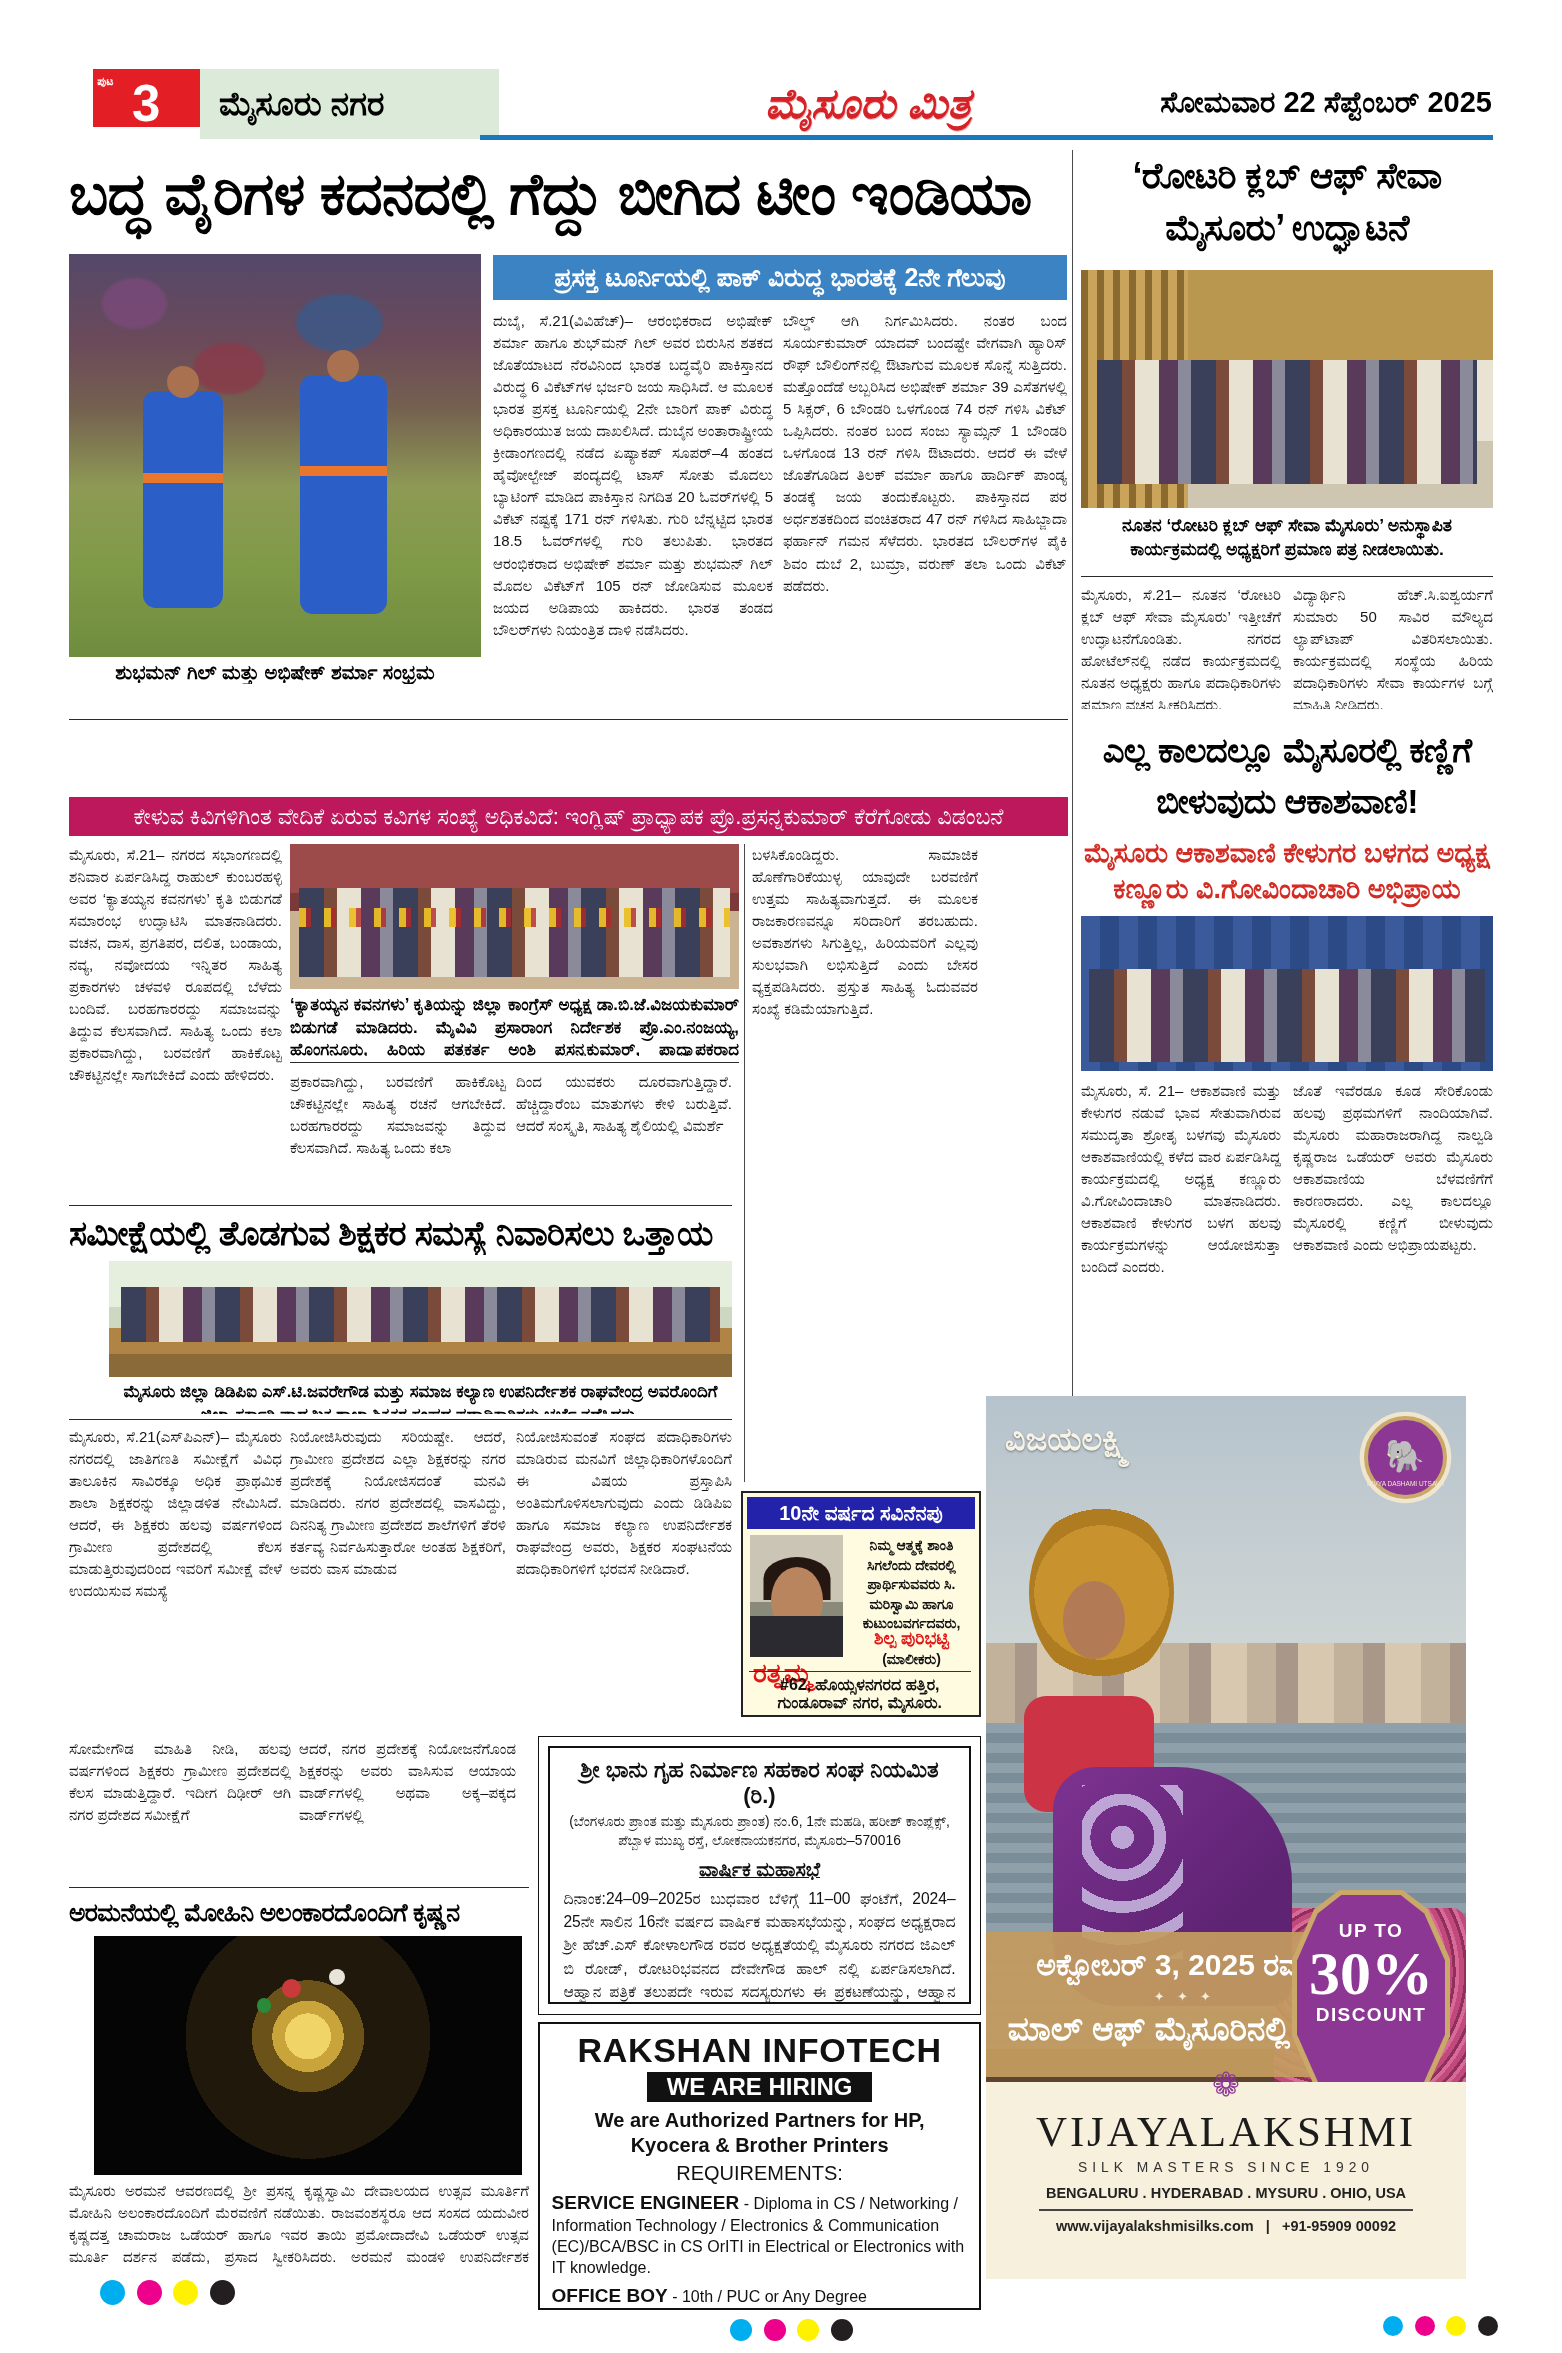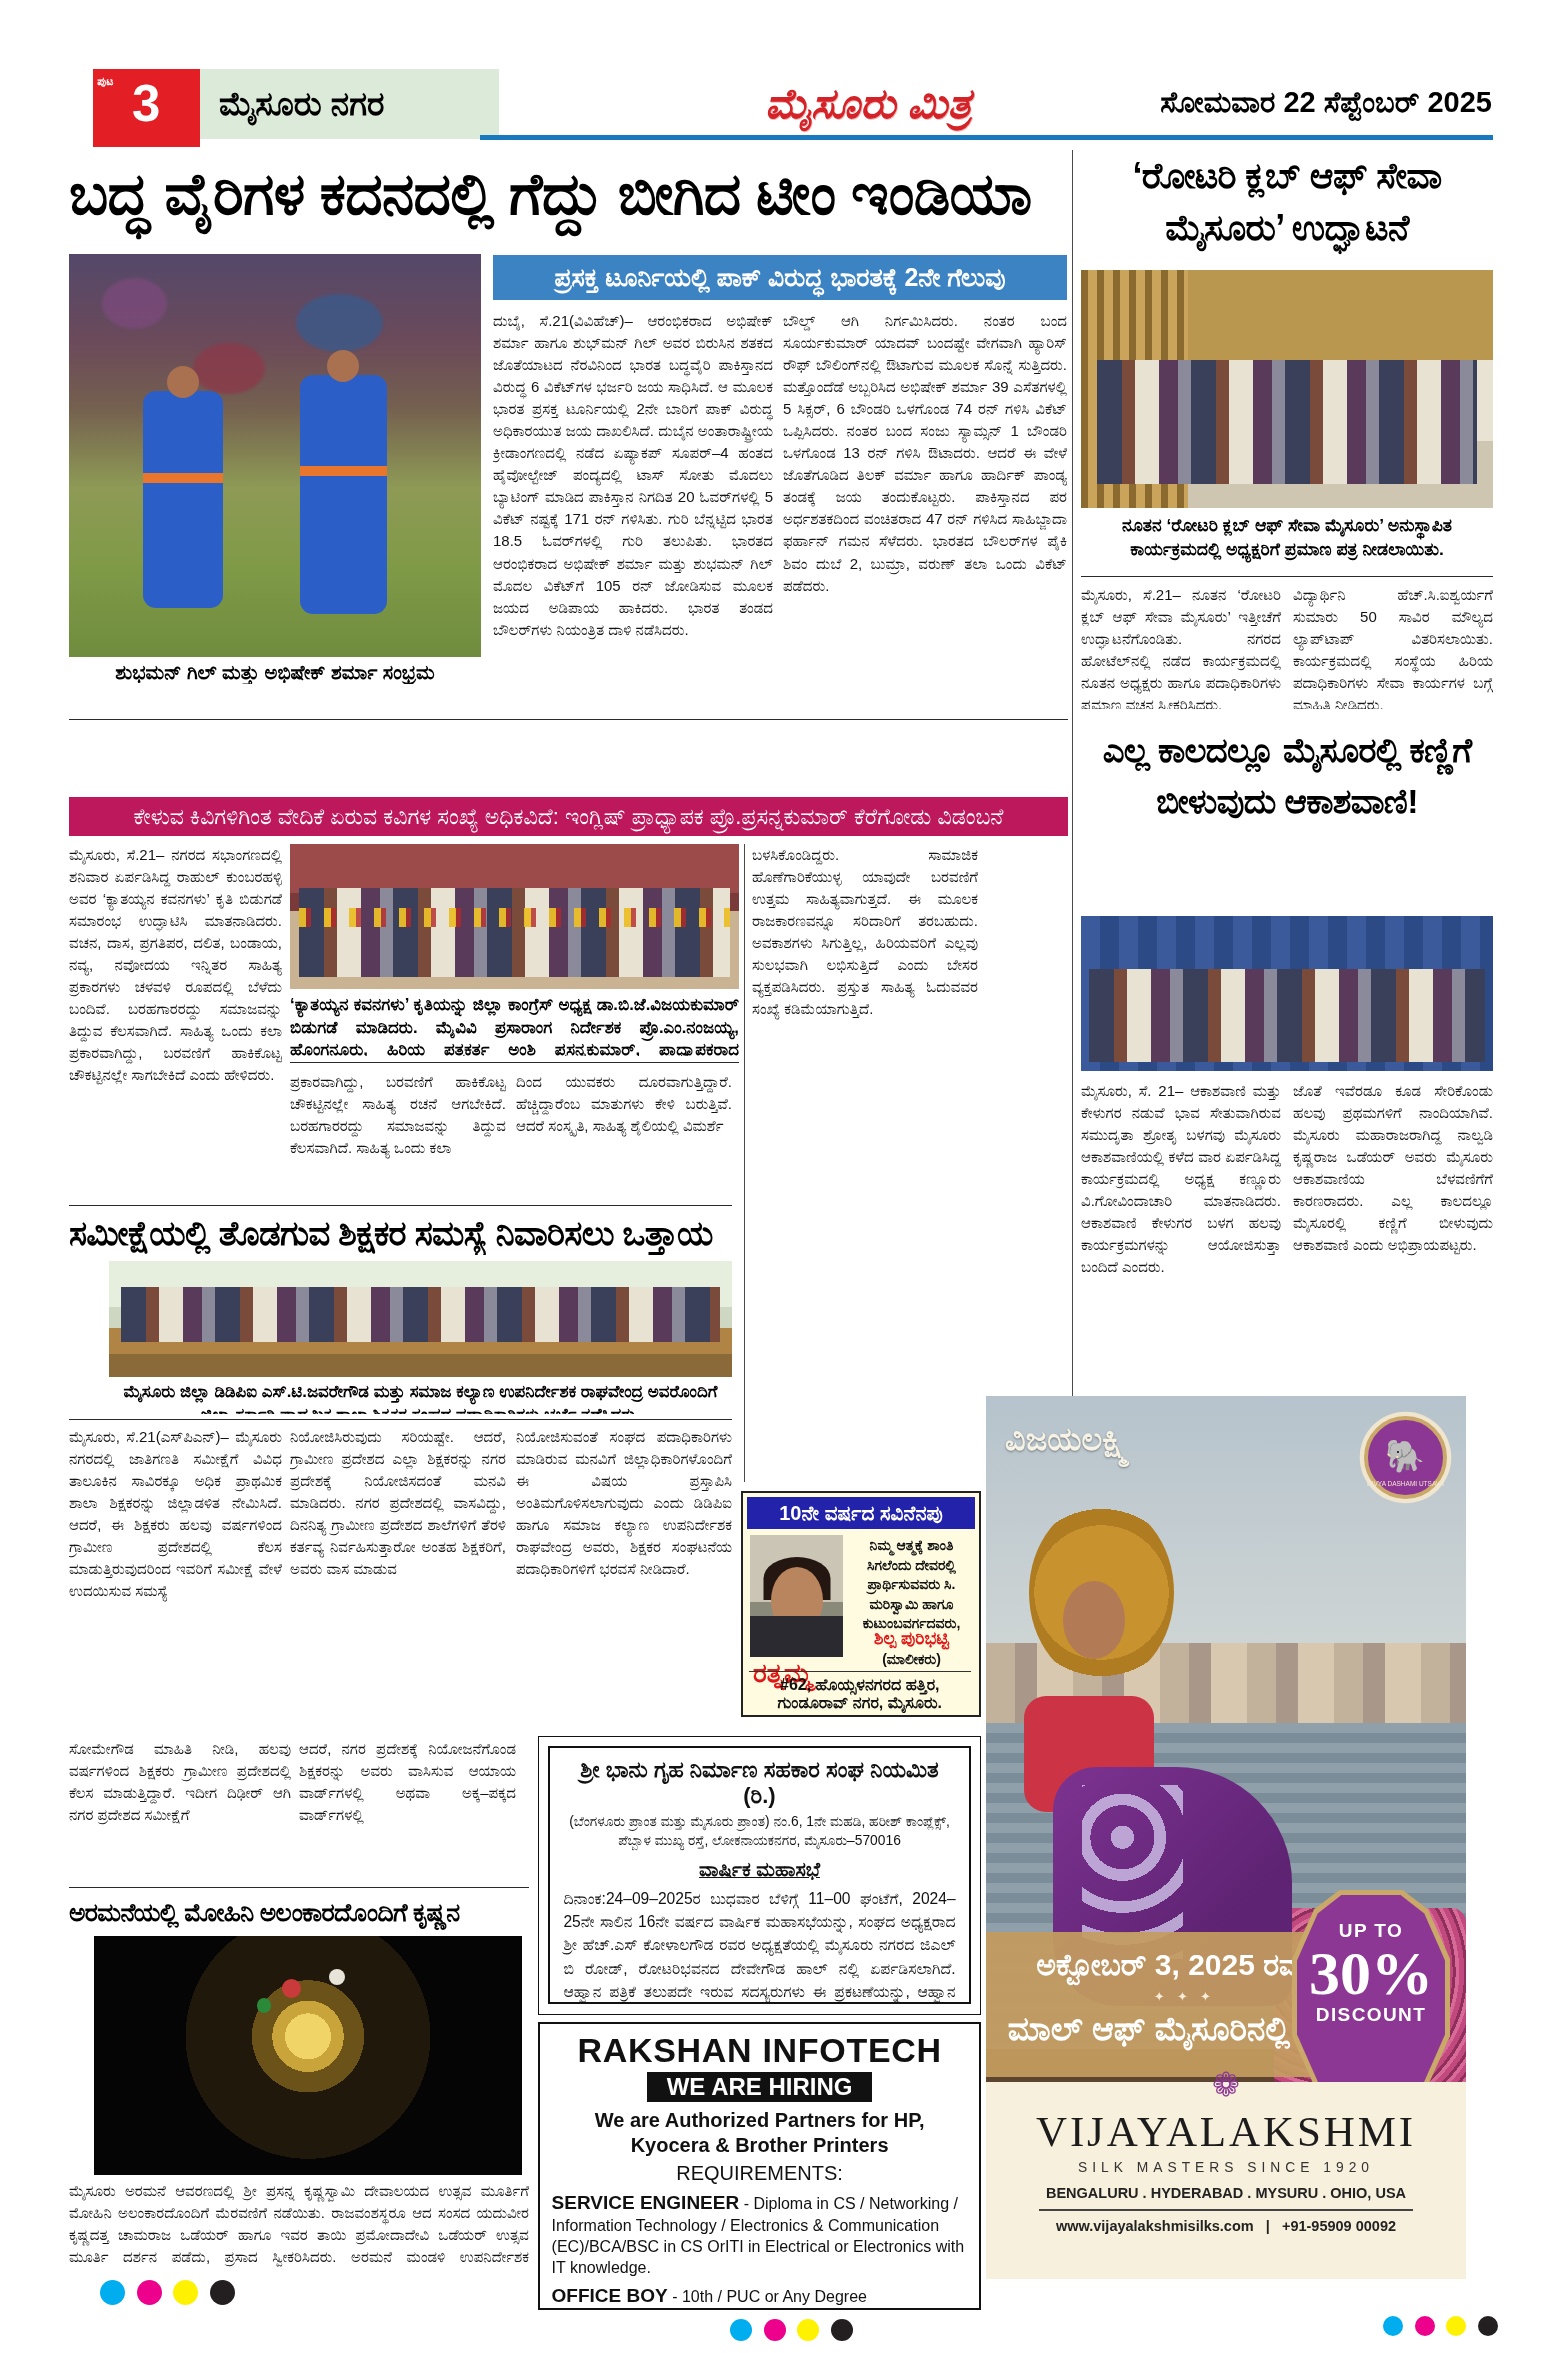--- a/index.html
+++ b/index.html
@@ -98,21 +98,21 @@
   .rak .body{font-size:16px;text-align:left;margin-top:5.8px;line-height:1.3;}
   .rak b.big{font-size:19px;}
   .dots span{display:inline-block;width:25px;height:25px;border-radius:50%;margin-right:11.6px;}
   .d-c{background:#00aeef;} .d-m{background:#ec008c;} .d-y{background:#fff200;} .d-k{background:#231f20;}
 </style>
 </head>
 <body>
 
 <div class="page">
 
-  <div class="abs pagebox" style="left:93px;top:69px;width:107px;height:78px;">
+  <div class="abs pagebox" style="left:93px;top:69px;width:107px;height:58px;">
     <div class="abs lbl" style="left:4.3px;top:5.8px;">ಪುಟ</div>
     <div class="abs num" style="left:39px;top:0;">3</div>
   </div>
   <div class="abs sectionbox" style="left:200px;top:69px;width:280px;height:70px;">ಮೈಸೂರು ನಗರ</div>
   <div class="abs masthead" style="left:765px;top:80px;">ಮೈಸೂರು ಮಿತ್ರ</div>
   <div class="abs dateline" style="right:70px;top:86px;">ಸೋಮವಾರ 22 ಸೆಪ್ಟೆಂಬರ್ 2025</div>
   <div class="abs bluerule" style="left:480px;top:135px;width:1013px;"></div>
 
   <div class="abs headline" style="left:69px;top:150px;width:999px;height:93px;font-size:58px;line-height:87px;">ಬದ್ಧ ವೈರಿಗಳ ಕದನದಲ್ಲಿ ಗೆದ್ದು ಬೀಗಿದ ಟೀಂ ಇಂಡಿಯಾ</div>
 
@@ -158,20 +158,21 @@
   </div>
   <div class="abs cap" style="left:290px;top:994px;width:449px;font-size:16.7px;line-height:1.35;height:62px;text-align:justify;">‘ಕ್ಯಾತಯ್ಯನ ಕವನಗಳು’ ಕೃತಿಯನ್ನು ಜಿಲ್ಲಾ ಕಾಂಗ್ರೆಸ್ ಅಧ್ಯಕ್ಷ ಡಾ.ಬಿ.ಜೆ.ವಿಜಯಕುಮಾರ್ ಬಿಡುಗಡೆ ಮಾಡಿದರು. ಮೈವಿವಿ ಪ್ರಸಾರಾಂಗ ನಿರ್ದೇಶಕ ಪ್ರೊ.ಎಂ.ನಂಜಯ್ಯ, ಹೊಂಗನೂರು, ಹಿರಿಯ ಪತ್ರಕರ್ತ ಅಂಶಿ ಪ್ರಸನ್ನಕುಮಾರ್, ಪ್ರಾಧ್ಯಾಪಕರಾದ ಕೆ.ಎಂ.ಪ್ರಸನ್ನಕುಮಾರ್ ಕೆರೆಗೋಡು, ಕೆ.ಸೌಭಾಗ್ಯವತಿ, ಪಿ.ಚಂದ್ರಶೇಖರ್, ನಿವೃತ್ತ ಅಧಿಕಾರಿ ಸಿ.ರಂಗಯ್ಯ ಮತ್ತಿತರರಿದ್ದರು.</div>
   <div class="abs hrule" style="left:290px;top:1062px;width:449px;"></div>
 
   <div class="abs col" style="left:290px;top:1071px;width:216px;height:129px;">ಪ್ರಕಾರವಾಗಿದ್ದು, ಬರವಣಿಗೆ ಹಾಕಿಕೊಟ್ಟ ಚೌಕಟ್ಟಿನಲ್ಲೇ ಸಾಹಿತ್ಯ ರಚನೆ ಆಗಬೇಕಿದೆ. ಬರಹಗಾರರದ್ದು ಸಮಾಜವನ್ನು ತಿದ್ದುವ ಕೆಲಸವಾಗಿದೆ. ಸಾಹಿತ್ಯ ಒಂದು ಕಲಾ</div>
   <div class="abs col" style="left:516px;top:1071px;width:216px;height:129px;">ದಿಂದ ಯುವಕರು ದೂರವಾಗುತ್ತಿದ್ದಾರೆ. ಹೆಚ್ಚಿದ್ದಾರೆಂಬ ಮಾತುಗಳು ಕೇಳಿ ಬರುತ್ತಿವೆ. ಆದರೆ ಸಂಸ್ಕೃತಿ, ಸಾಹಿತ್ಯ ಶೈಲಿಯಲ್ಲಿ ವಿಮರ್ಶೆ</div>
   <div class="abs col" style="left:752px;top:844px;width:226px;height:638px;">ಬಳಸಿಕೊಂಡಿದ್ದರು. ಸಾಮಾಜಿಕ ಹೊಣೆಗಾರಿಕೆಯುಳ್ಳ ಯಾವುದೇ ಬರವಣಿಗೆ ಉತ್ತಮ ಸಾಹಿತ್ಯವಾಗುತ್ತದೆ. ಈ ಮೂಲಕ ರಾಜಕಾರಣವನ್ನೂ ಸರಿದಾರಿಗೆ ತರಬಹುದು. ಅವಕಾಶಗಳು ಸಿಗುತ್ತಿಲ್ಲ, ಹಿರಿಯವರಿಗೆ ಎಲ್ಲವು ಸುಲಭವಾಗಿ ಲಭಿಸುತ್ತಿದೆ ಎಂದು ಬೇಸರ ವ್ಯಕ್ತಪಡಿಸಿದರು. ಪ್ರಸ್ತುತ ಸಾಹಿತ್ಯ ಓದುವವರ ಸಂಖ್ಯೆ ಕಡಿಮೆಯಾಗುತ್ತಿದೆ.</div>
   <div class="abs vrule" style="left:744px;top:844px;height:638px;"></div>
 
   <div class="abs headline" style="left:1081px;top:725px;width:412px;height:106px;font-size:34px;line-height:51px;text-align:center;">ಎಲ್ಲ ಕಾಲದಲ್ಲೂ ಮೈಸೂರಲ್ಲಿ ಕಣ್ಣಿಗೆ ಬೀಳುವುದು ಆಕಾಶವಾಣಿ!</div>
+  <div class="abs subhead-red" style="left:1081px;top:835px;width:412px;height:75px;font-size:27px;line-height:36px;">ಮೈಸೂರು ಆಕಾಶವಾಣಿ ಕೇಳುಗರ ಬಳಗದ ಅಧ್ಯಕ್ಷ ಕಣ್ಣೂರು ವಿ.ಗೋವಿಂದಾಚಾರಿ ಅಭಿಪ್ರಾಯ</div>
   <div class="ph ph-akash" style="left:1081px;top:916px;width:412px;height:155px;">
     <div class="people" style="left:2%;top:34%;width:96%;height:60%;"></div>
   </div>
   <div class="abs col" style="left:1081px;top:1080px;width:200px;height:335px;">ಮೈಸೂರು, ಸೆ. 21– ಆಕಾಶವಾಣಿ ಮತ್ತು ಕೇಳುಗರ ನಡುವೆ ಭಾವ ಸೇತುವಾಗಿರುವ ಸಮುದೃತಾ ಶ್ರೋತೃ ಬಳಗವು ಮೈಸೂರು ಆಕಾಶವಾಣಿಯಲ್ಲಿ ಕಳೆದ ವಾರ ಏರ್ಪಡಿಸಿದ್ದ ಕಾರ್ಯಕ್ರಮದಲ್ಲಿ ಅಧ್ಯಕ್ಷ ಕಣ್ಣೂರು ವಿ.ಗೋವಿಂದಾಚಾರಿ ಮಾತನಾಡಿದರು. ಆಕಾಶವಾಣಿ ಕೇಳುಗರ ಬಳಗ ಹಲವು ಕಾರ್ಯಕ್ರಮಗಳನ್ನು ಆಯೋಜಿಸುತ್ತಾ ಬಂದಿದೆ ಎಂದರು.</div>
   <div class="abs col" style="left:1293px;top:1080px;width:200px;height:335px;">ಜೊತೆ ಇವೆರಡೂ ಕೂಡ ಸೇರಿಕೊಂಡು ಹಲವು ಪ್ರಥಮಗಳಿಗೆ ನಾಂದಿಯಾಗಿವೆ. ಮೈಸೂರು ಮಹಾರಾಜರಾಗಿದ್ದ ನಾಲ್ವಡಿ ಕೃಷ್ಣರಾಜ ಒಡೆಯರ್ ಅವರು ಮೈಸೂರು ಆಕಾಶವಾಣಿಯ ಬೆಳವಣಿಗೆಗೆ ಕಾರಣರಾದರು. ಎಲ್ಲ ಕಾಲದಲ್ಲೂ ಮೈಸೂರಲ್ಲಿ ಕಣ್ಣಿಗೆ ಬೀಳುವುದು ಆಕಾಶವಾಣಿ ಎಂದು ಅಭಿಪ್ರಾಯಪಟ್ಟರು.</div>
 
   <div class="abs hrule" style="left:69px;top:1205px;width:663px;"></div>
   <div class="abs headline" style="left:69px;top:1213px;width:663px;height:42px;font-size:34px;line-height:41px;">ಸಮೀಕ್ಷೆಯಲ್ಲಿ ತೊಡಗುವ ಶಿಕ್ಷಕರ ಸಮಸ್ಯೆ ನಿವಾರಿಸಲು ಒತ್ತಾಯ</div>
   <div class="ph ph-survey" style="left:109px;top:1261px;width:623px;height:116px;">
     <div class="people" style="left:2%;top:22%;width:96%;height:48%;"></div>

